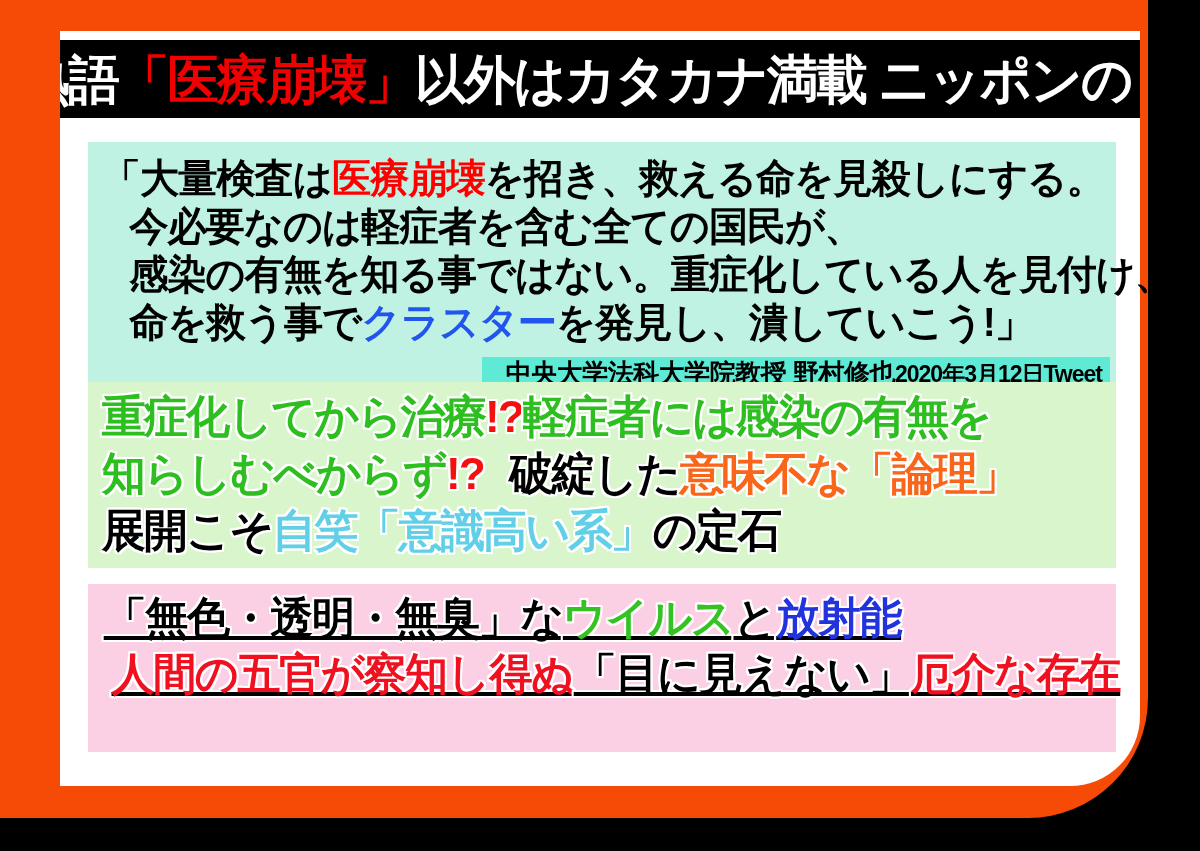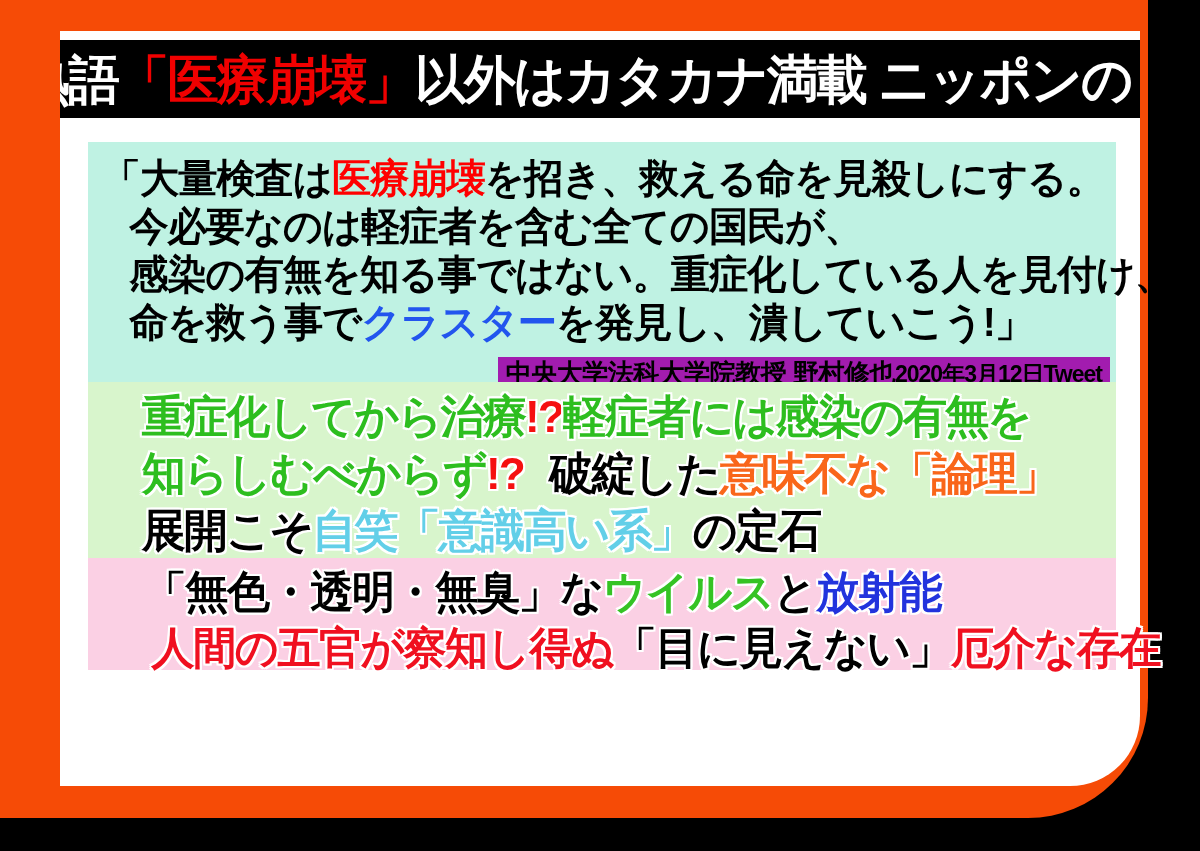--- a/index.html
+++ b/index.html
@@ -65,37 +65,37 @@
   }
   .t-white { color: #FFFFFF; }
   .t-red   { color: #F00000; }
 
   
   .block {
     position: absolute;
     left: 88px;
     width: 1028px;
     box-sizing: border-box;
-    padding-left: 40px;
   }
   #block-quote {
     top: 142px;
     height: 264px;
     background: #BFF2E3;
     padding: 8px 0 0 0;
   }
   #block-green {
     top: 382px;
     height: 186px;
     background: #D8F5CC;
   }
   #block-pink {
-    top: 558px;
-    height: 112px;
+    top: 584px;
+    height: 168px;
     background: #FBD0E4;
+    text-decoration: underline;
   }
 
   .line {
     white-space: nowrap;
     font-weight: 700;
     line-height: 1;
     letter-spacing: -1px;
   }
 
   
@@ -109,22 +109,22 @@
   }
   #block-quote .line.indent { padding-left: 42px; }
   .q-red  { color: #FF0000; }
   .q-blue { color: #2255EE; }
 
   
   #attribution {
     position: absolute;
     right: 6px;
     bottom: 14px;
-    background: #a21caf;
-    padding: 3px 8px 5px 8px;
+    background: #5eead4;
+    padding: 3px 8px 5px 24px;
     white-space: nowrap;
     color: #000000;
     font-weight: 700;
     font-size: 26px;
     line-height: 1.05;
     letter-spacing: -0.5px;
   }
   #attribution .attr-date {
     font-size: 23px;
     letter-spacing: -1px;

